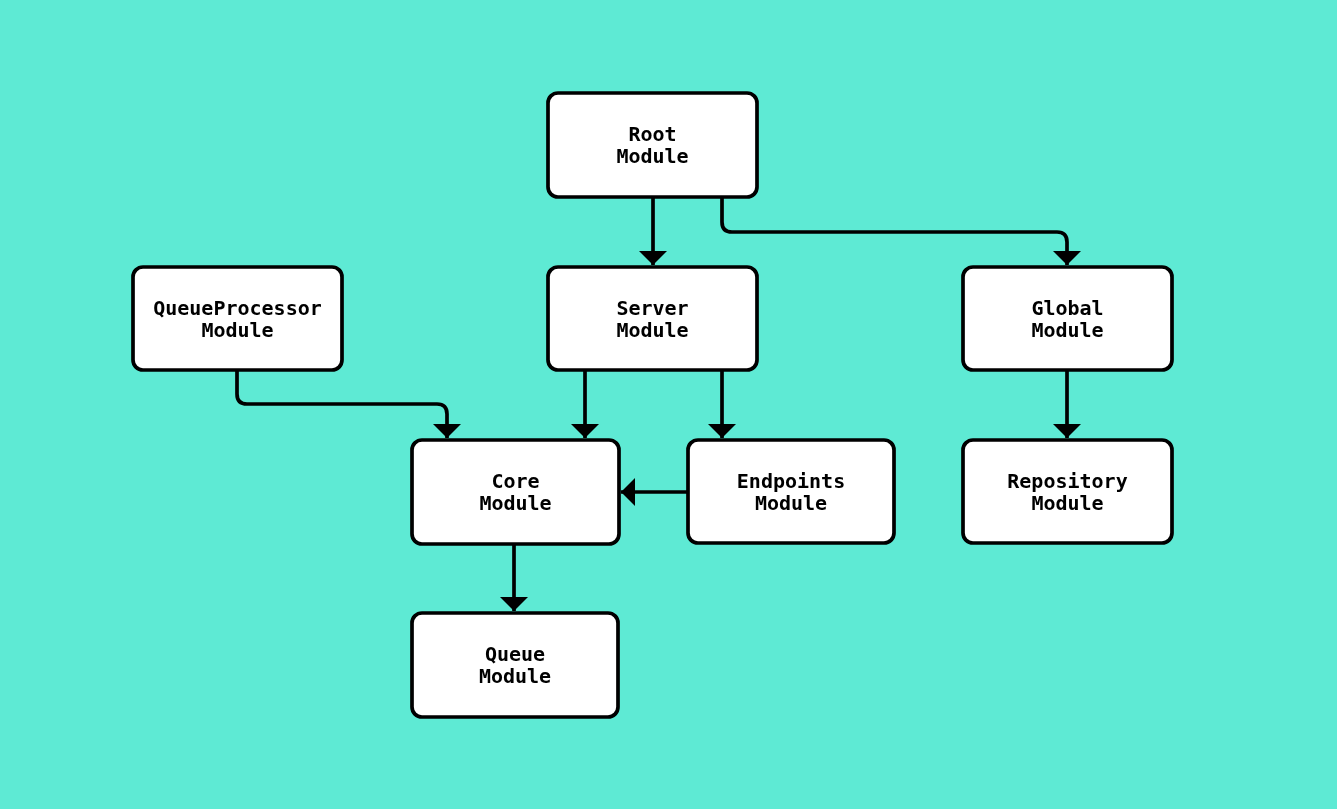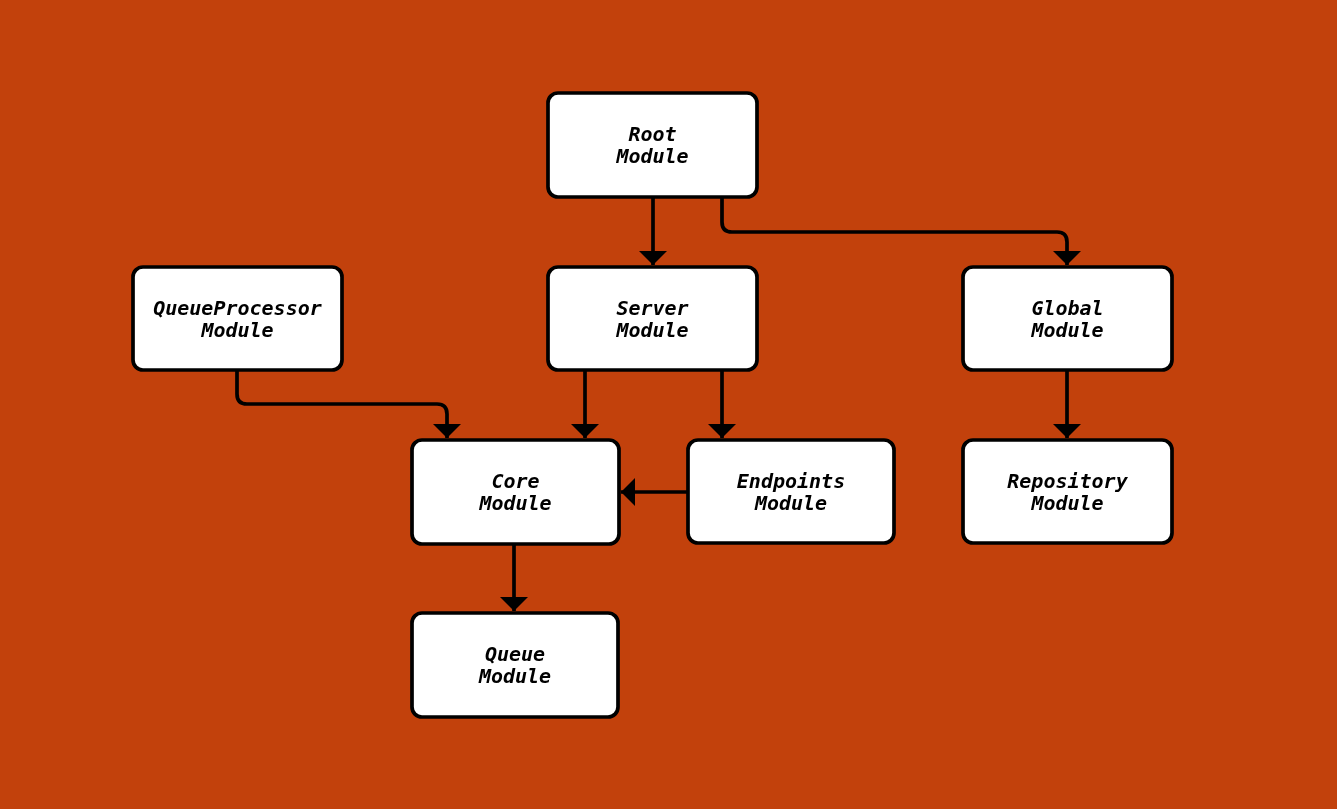--- a/index.html
+++ b/index.html
@@ -4,24 +4,23 @@
 <style>
   html, body {
     margin: 0;
     padding: 0;
     background: #ffffff;
   }
   .stage {
     position: relative;
     width: 1337px;
     height: 809px;
-    background: #c2410c;
+    background: #5eead4;
     overflow: hidden;
     font-family: "DejaVu Sans Mono", monospace;
-    font-style: italic;
   }
   svg { display: block; }
   .node-box {
     fill: #ffffff;
     stroke: #000000;
     stroke-width: 3.7px;
   }
   .node-label {
     font-family: "DejaVu Sans Mono", monospace;
     font-weight: 700;

